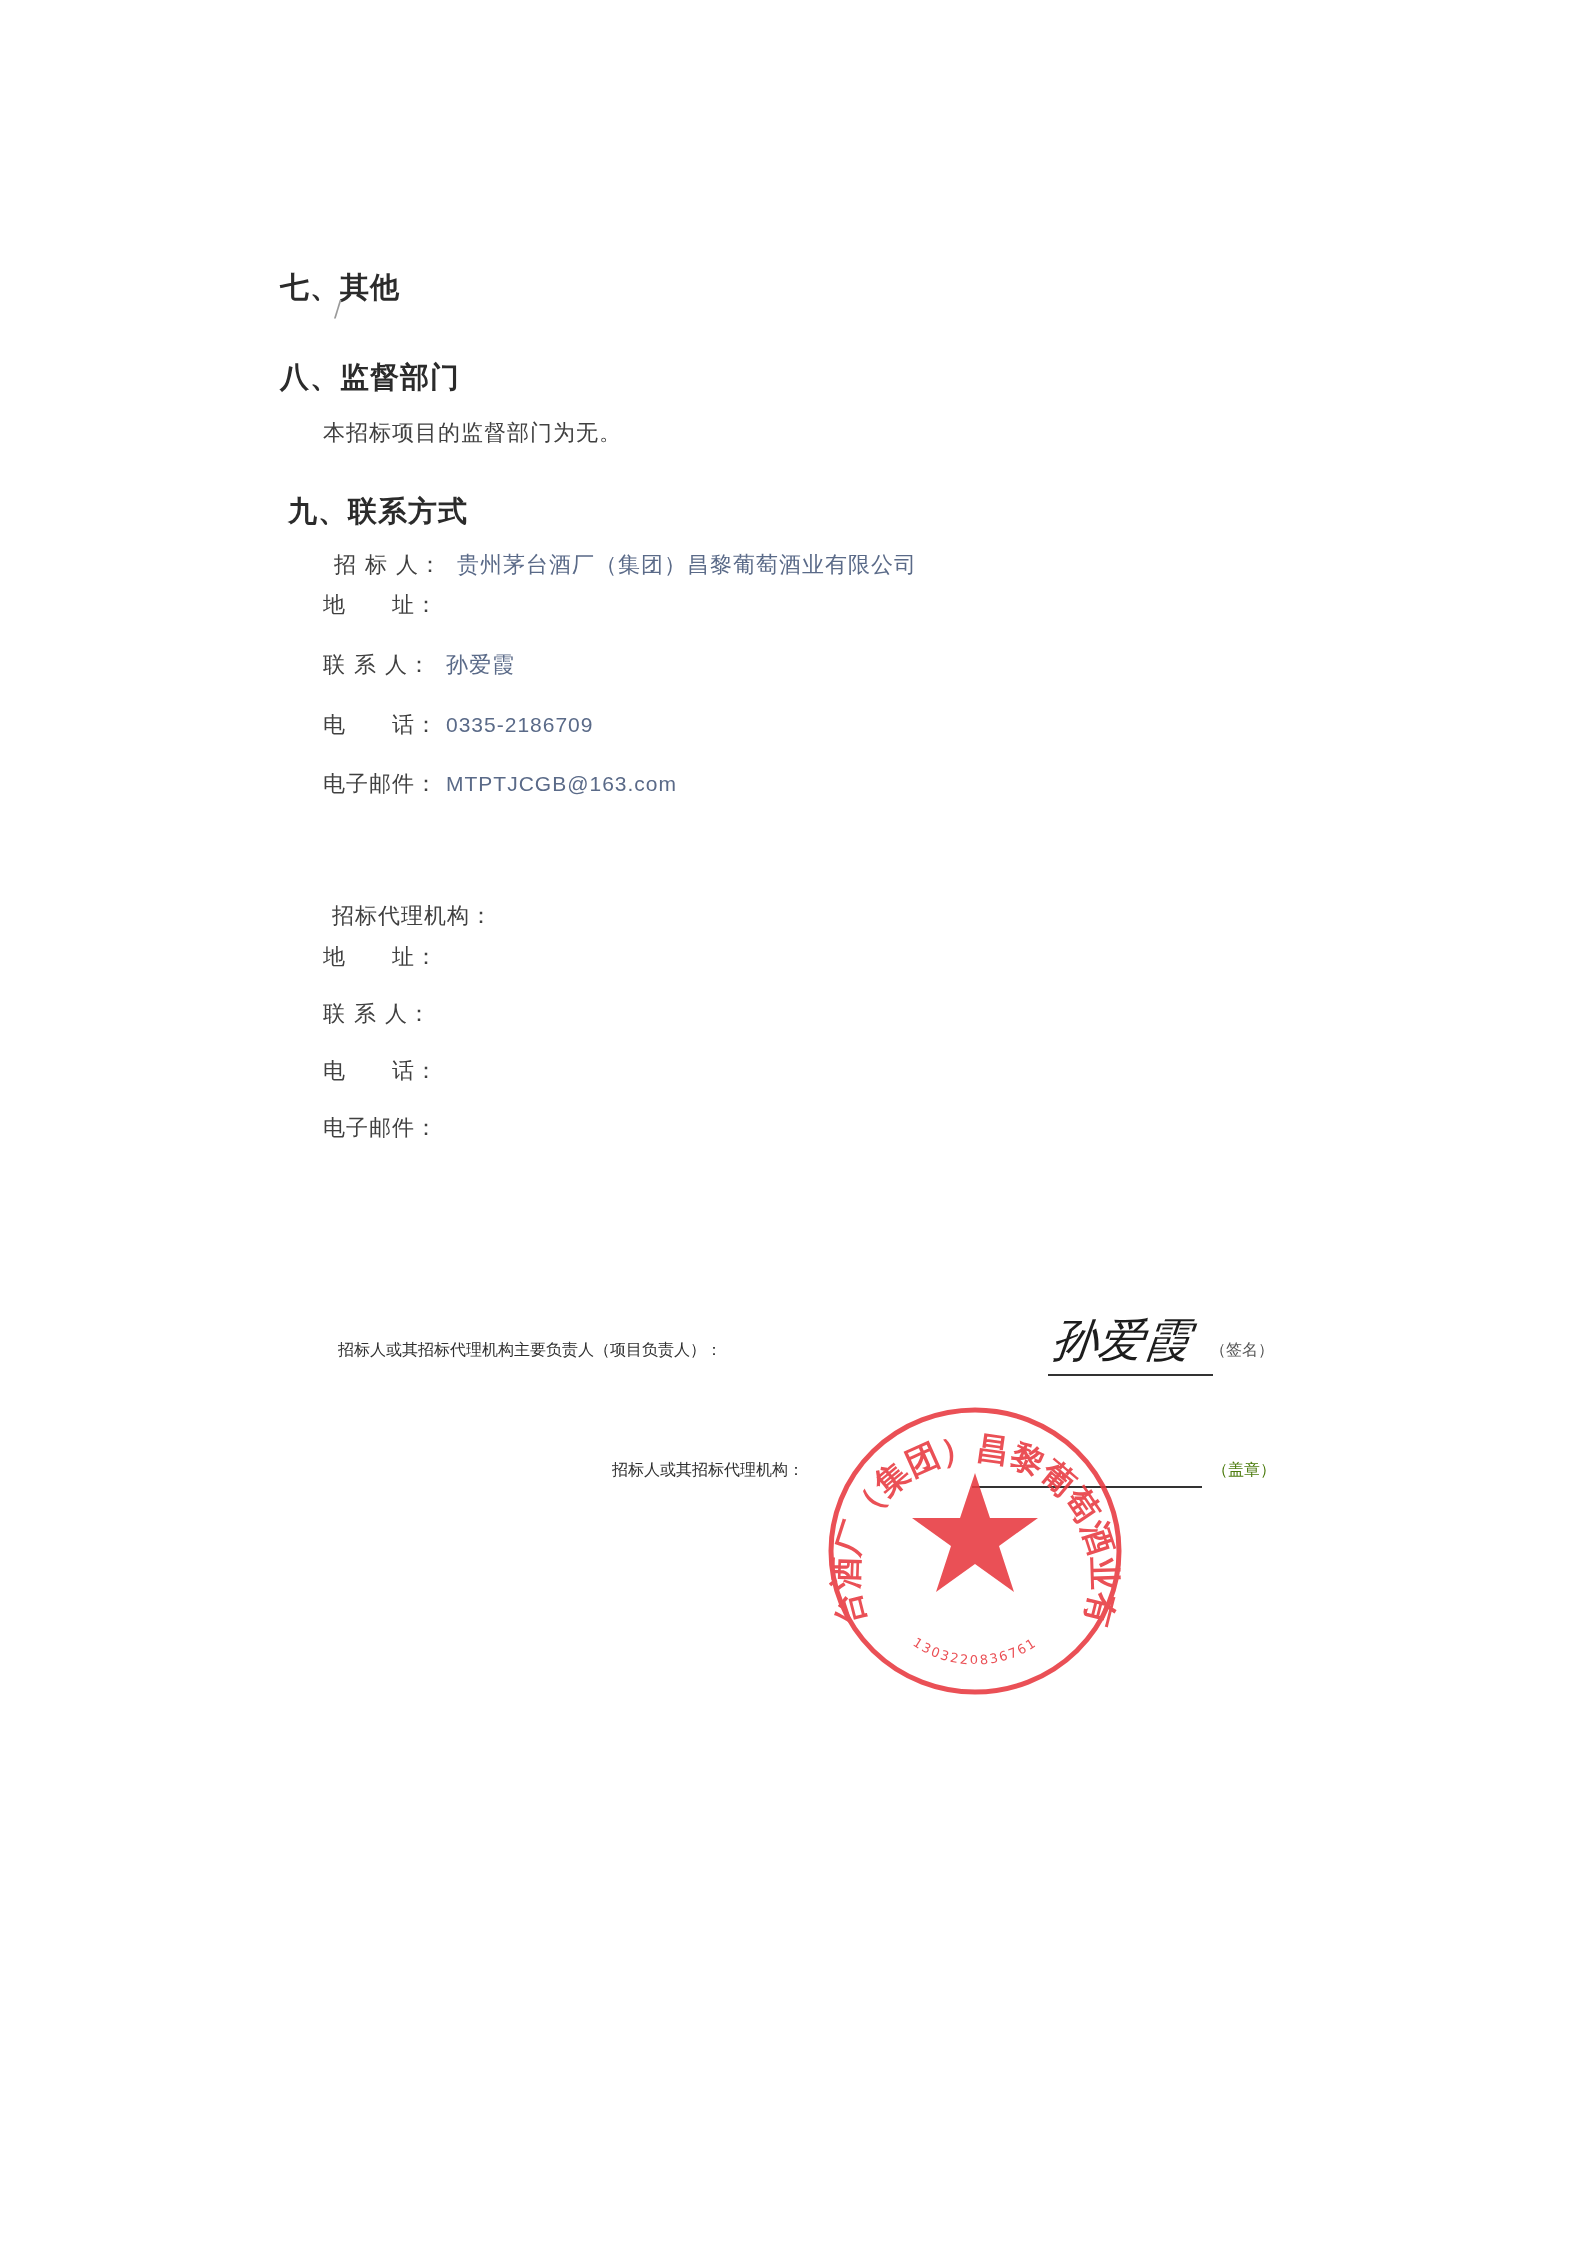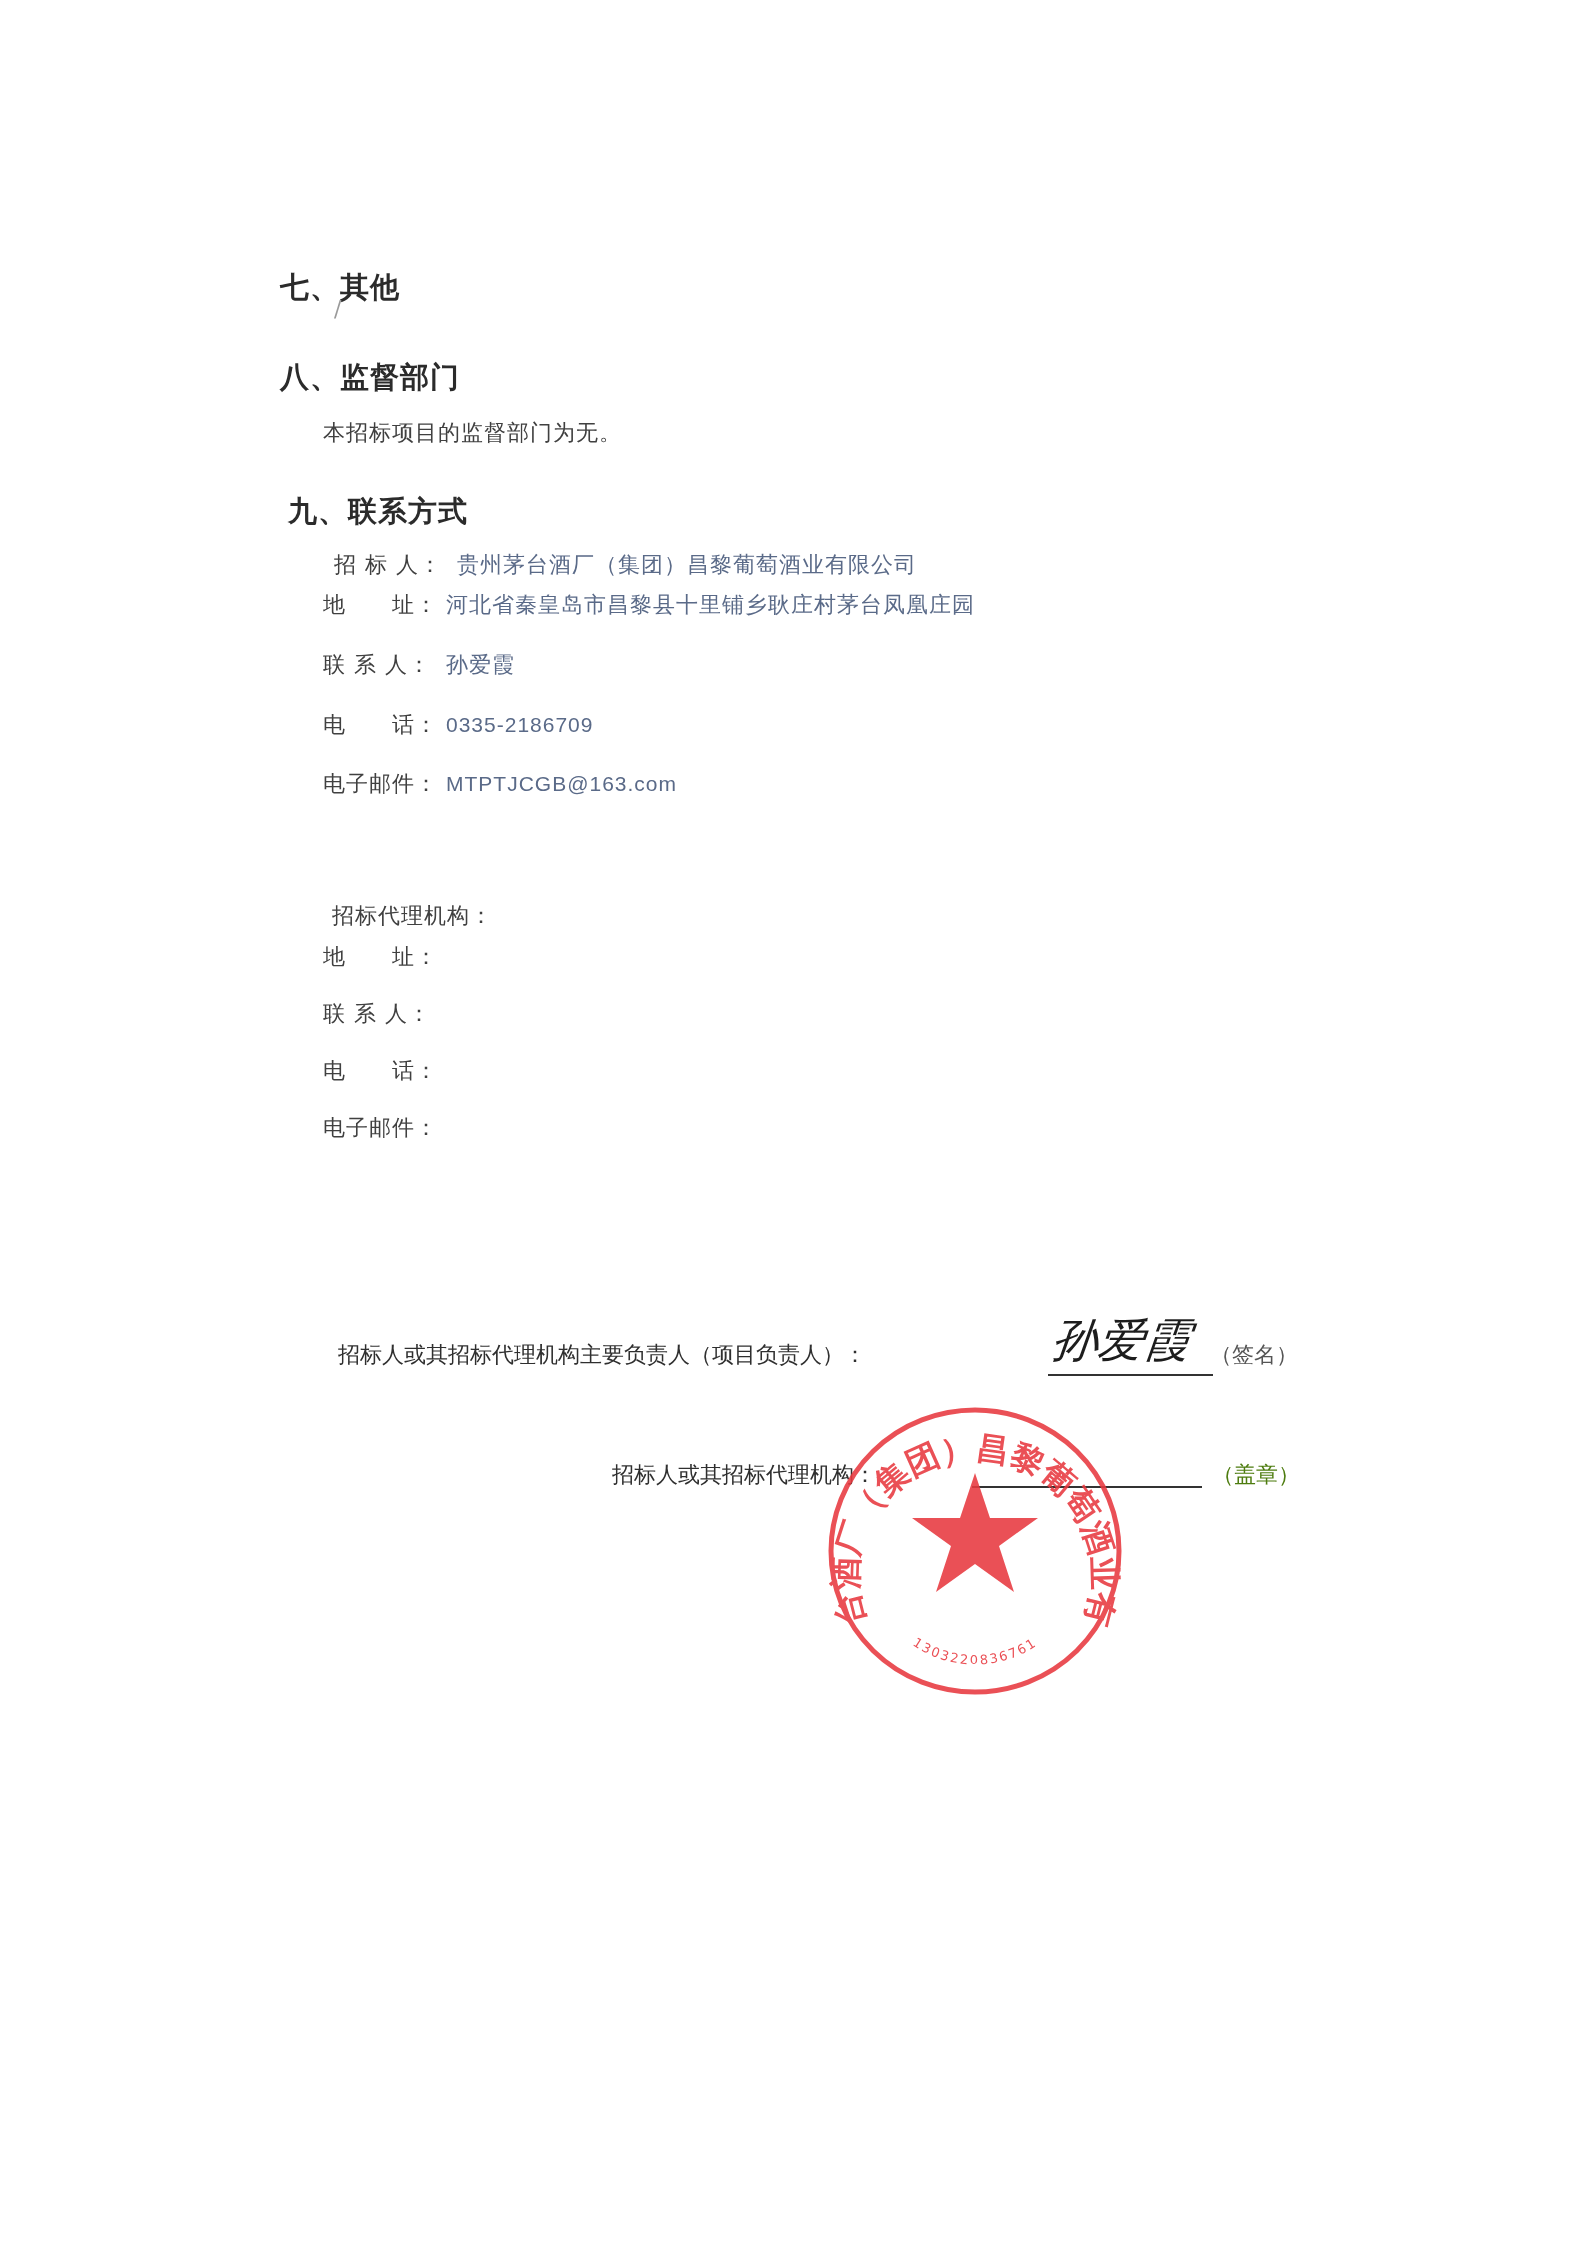--- a/index.html
+++ b/index.html
@@ -8,41 +8,40 @@
   .abs { position: absolute; white-space: nowrap; }
   .h { font-family: "DejaVu Sans", "Liberation Sans", sans-serif; font-weight: bold;
        font-size: 29px; color: #2b2b2b; letter-spacing: 1px; }
   .body { font-size: 22px; color: #404040; letter-spacing: 1px; }
   .blue { color: #5a6a88; }
   .mono { font-family: Liberation Sans, sans-serif; font-size: 21px; }
   .row { display: flex; align-items: baseline; }
   .lbl { display: inline-block; width: 123px; }
   .sig { font-family: "DejaVu Serif", serif; font-size: 46px; color: #1d1d1d;
          font-style: italic; transform: skewX(-6deg); }
-  .foot { font-size: 22px; color: #2f2f2f; }
+  .foot { font-size: 16px; color: #2f2f2f; }
   .seal { position: absolute; left: 827px; top: 1405px; width: 296px; height: 292px; pointer-events: none; }
 </style>
 </head>
 <body>
 
 <div class="abs h" style="left:280px; top:240px;margin-top:28px;">七、其他</div>
 <div class="abs body" style="left:334px; top:296px; color:#9a9a9a;">/</div>
 
 <div class="abs h" style="left:280px; top:358px;">八、监督部门</div>
 <div class="abs body" style="left:323px; top:418px;">本招标项目的监督部门为无。</div>
 
 <div class="abs h" style="left:288px; top:467px;margin-top:25px;">九、联系方式</div>
 
 <div class="abs body row" style="left:334px; top:530px;margin-top:20px;">
   <span class="lbl">招 标 人：</span>
   <span class="blue">贵州茅台酒厂（集团）昌黎葡萄酒业有限公司</span>
 </div>
 <div class="abs body row" style="left:323px; top:590px;">
   <span class="lbl">地　　址：</span>
-  <span class="blue">河北省秦皇岛市昌黎县十里铺乡耿庄村茅台凤凰庄园</span>
 </div>
 <div class="abs body row" style="left:323px; top:650px;">
   <span class="lbl">联 系 人：</span>
   <span class="blue">孙爱霞</span>
 </div>
 <div class="abs body row" style="left:323px; top:710px;">
   <span class="lbl">电　　话：</span>
   <span class="blue mono">0335-2186709</span>
 </div>
 <div class="abs body row" style="left:323px; top:769px;">

